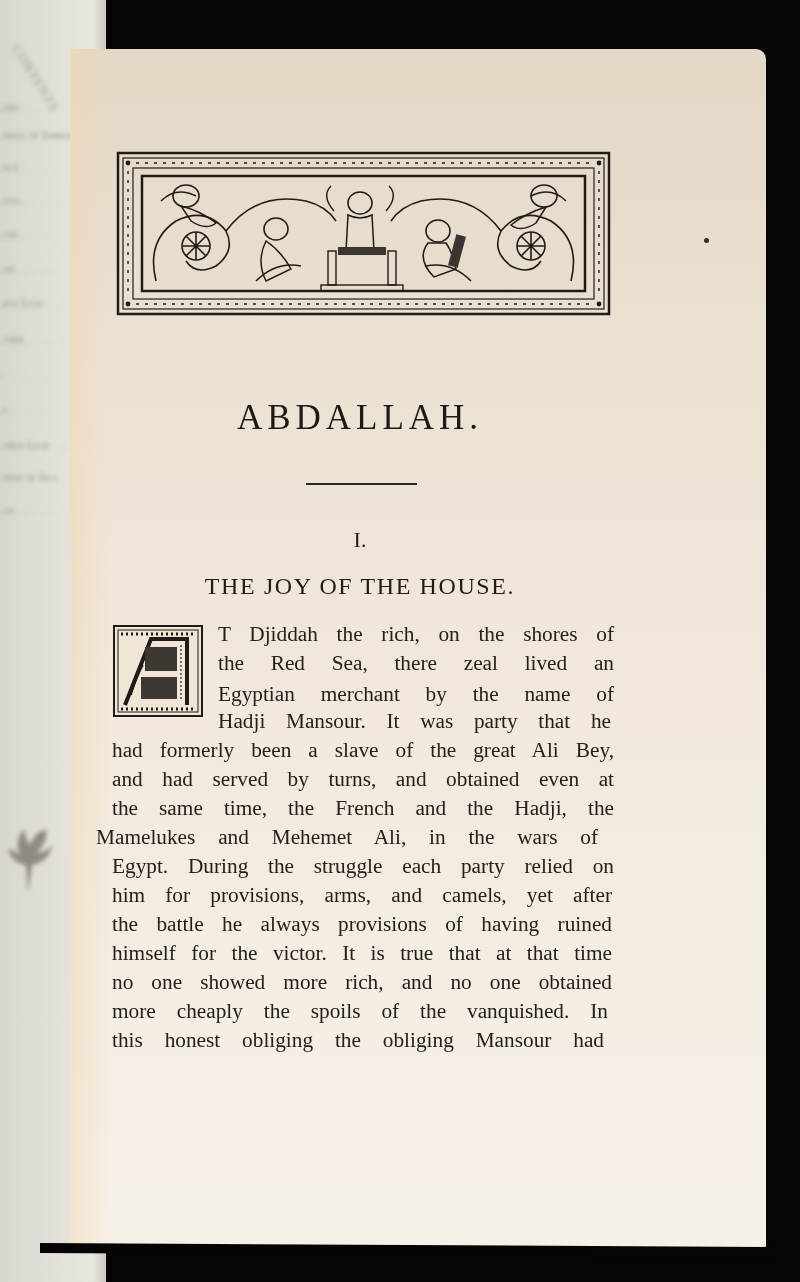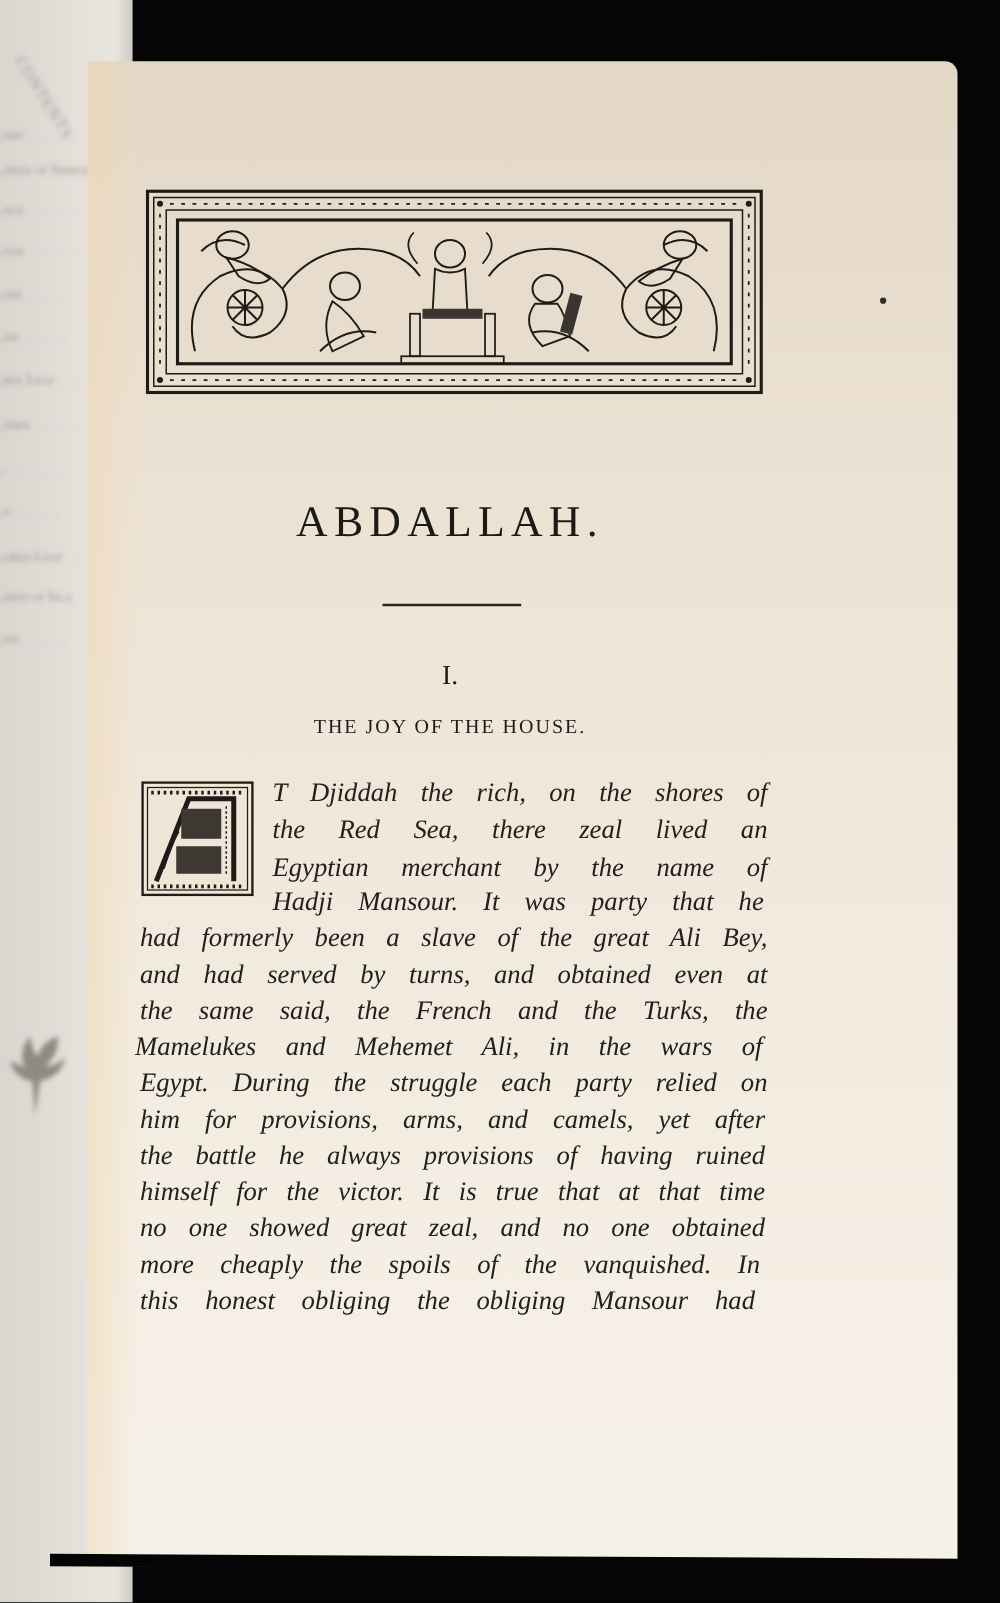--- a/index.html
+++ b/index.html
@@ -60,34 +60,34 @@
   }
   .title-rule {
     position: absolute; left: 306px; top: 483px; width: 111px; height: 2px; background: #2a2622;
   }
   .chapter-num {
     position: absolute; left: 310px; width: 100px; top: 527px; text-align: center;
     font-size: 22px; color: #1f1c18;
   }
   .chapter-title {
     position: absolute; left: 190px; width: 340px; top: 573px; text-align: center;
-    font-size: 16px; letter-spacing: 1.6px; color: #1f1c18;
+    font-size: 24px; letter-spacing: 1.6px; color: #1f1c18;
   }
 
   
   .dropcap {
     position: absolute; left: 113px; top: 625px; width: 90px; height: 92px;
   }
   .dropcap svg { width: 100%; height: 100%; display: block; }
 
   .body-text {
     position: absolute; color: #24201c; font-size: 21.3px;
     font-family: "Liberation Serif", "DejaVu Serif", serif;
   }
-  .line { position: absolute; white-space: nowrap; text-align: justify; text-align-last: justify; height: 28px; line-height: 28px; font-style: italic; }
+  .line { position: absolute; white-space: nowrap; text-align: justify; text-align-last: justify; height: 28px; line-height: 28px; }
   .ink-dot { position: absolute; left: 704px; top: 238px; width: 5px; height: 5px; border-radius: 50%; background: #2e2a26; }
 </style>
 </head>
 <body>
 
 <div class="left-page">
   <div class="blur">
     <div class="toc-heading">CONTENTS</div>
     <div class="toc-line" style="top:100px;left:-6px"><span>...ory</span> <span class="dots">.....</span></div>
     <div class="toc-line" style="top:128px;left:-6px"><span>...iness of Ishmael</span></div>
@@ -193,22 +193,22 @@
   </svg>
 </div>
 
 <div class="body-text">
   <div class="line" style="left:218px;top:620px;width:396px">T Djiddah the rich, on the shores of</div>
   <div class="line" style="left:218px;top:649px;width:396px">the Red Sea, there zeal lived an</div>
   <div class="line" style="left:218px;top:680px;width:396px">Egyptian merchant by the name of</div>
   <div class="line" style="left:218px;top:707px;width:393px">Hadji Mansour.  It was party that he</div>
   <div class="line" style="left:112px;top:736px;width:502px">had formerly been a slave of the great Ali Bey,</div>
   <div class="line" style="left:112px;top:765px;width:502px">and had served by turns, and obtained even at</div>
-  <div class="line" style="left:112px;top:794px;width:502px">the same said, the French and the Turks, the</div>
-  <div class="line" style="left:108px;top:823px;width:502px">Mamelukes and Mehemet Ali, in the wars of</div>
+  <div class="line" style="left:112px;top:794px;width:502px">the same time, the French and the Hadji, the</div>
+  <div class="line" style="left:96px;top:823px;width:502px">Mamelukes and Mehemet Ali, in the wars of</div>
   <div class="line" style="left:112px;top:852px;width:502px">Egypt.  During the struggle each party relied on</div>
   <div class="line" style="left:112px;top:881px;width:500px">him for provisions, arms, and camels, yet after</div>
   <div class="line" style="left:112px;top:910px;width:500px">the battle he always provisions of having ruined</div>
   <div class="line" style="left:112px;top:939px;width:500px">himself for the victor.  It is true that at that time</div>
-  <div class="line" style="left:112px;top:968px;width:500px">no one showed great zeal, and no one obtained</div>
+  <div class="line" style="left:112px;top:968px;width:500px">no one showed more rich, and no one obtained</div>
   <div class="line" style="left:112px;top:997px;width:496px">more cheaply the spoils of the vanquished.  In</div>
   <div class="line" style="left:112px;top:1026px;width:492px">this honest obliging the obliging Mansour had</div>
 </div>
 
 </body></html>

